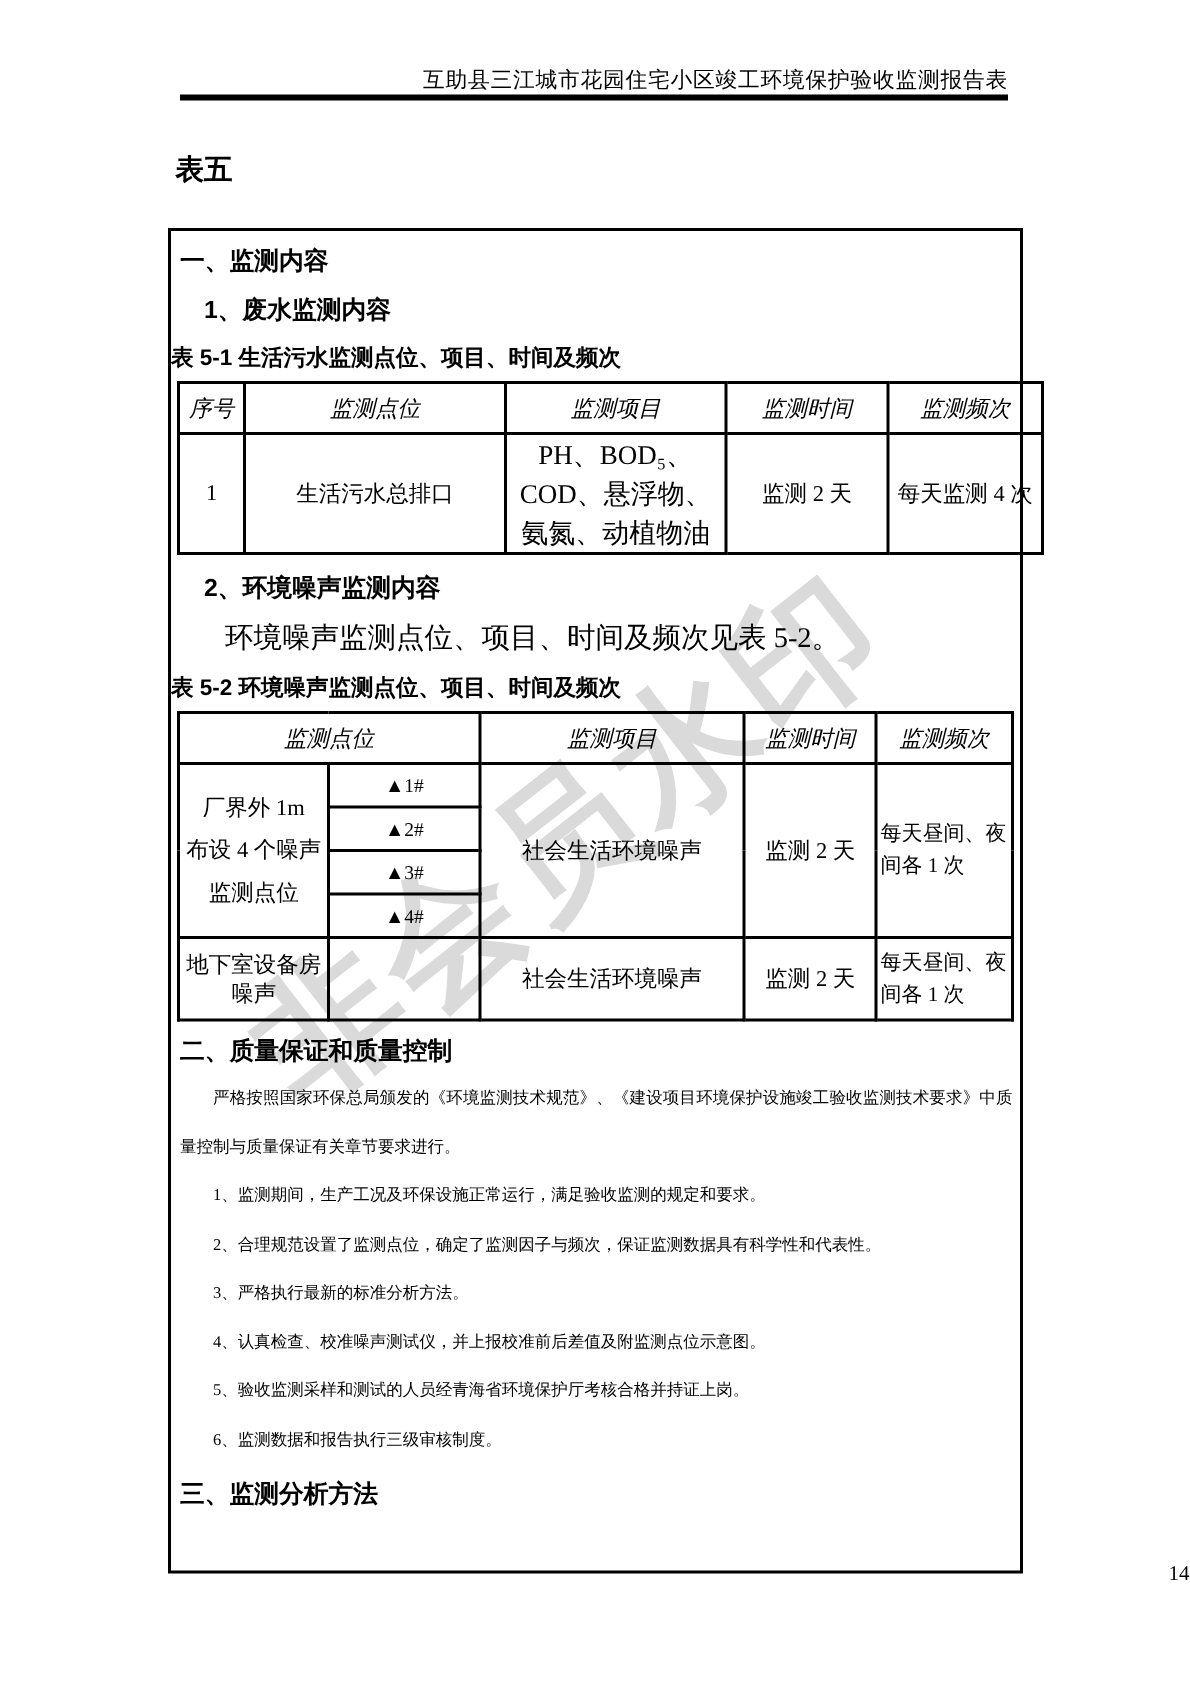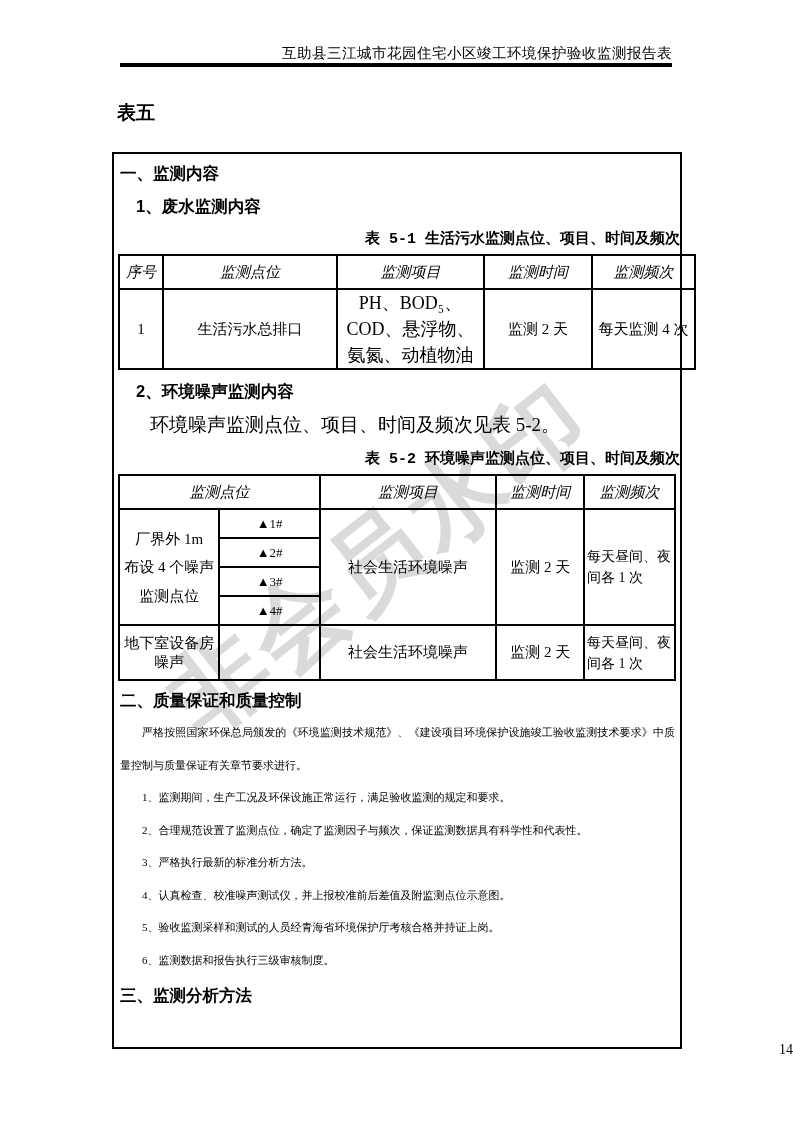--- a/index.html
+++ b/index.html
@@ -55,23 +55,23 @@
   .sub-heading {
     font-family:"Liberation Sans", sans-serif;
     font-weight:bold; font-size:16.5px;
     margin:11px 0 0 22px;
   }
   .note-line {
     font-size:19px;
     margin:9px 0 0 36px;
   }
   .tbl-caption {
-    font-family:Liberation Mono, monospace;
+    font-family:Liberation Sans, sans-serif;
     font-weight:bold; font-size:15px;
-    text-align:right;
+    text-align:left;
     margin-top:11px;
   }
   table.data {
     border-collapse:collapse;
     margin:6px 0 0 4px;
     table-layout:fixed;
     width:558px;
   }
   table.data th, table.data td {
     border:2px solid #000;

